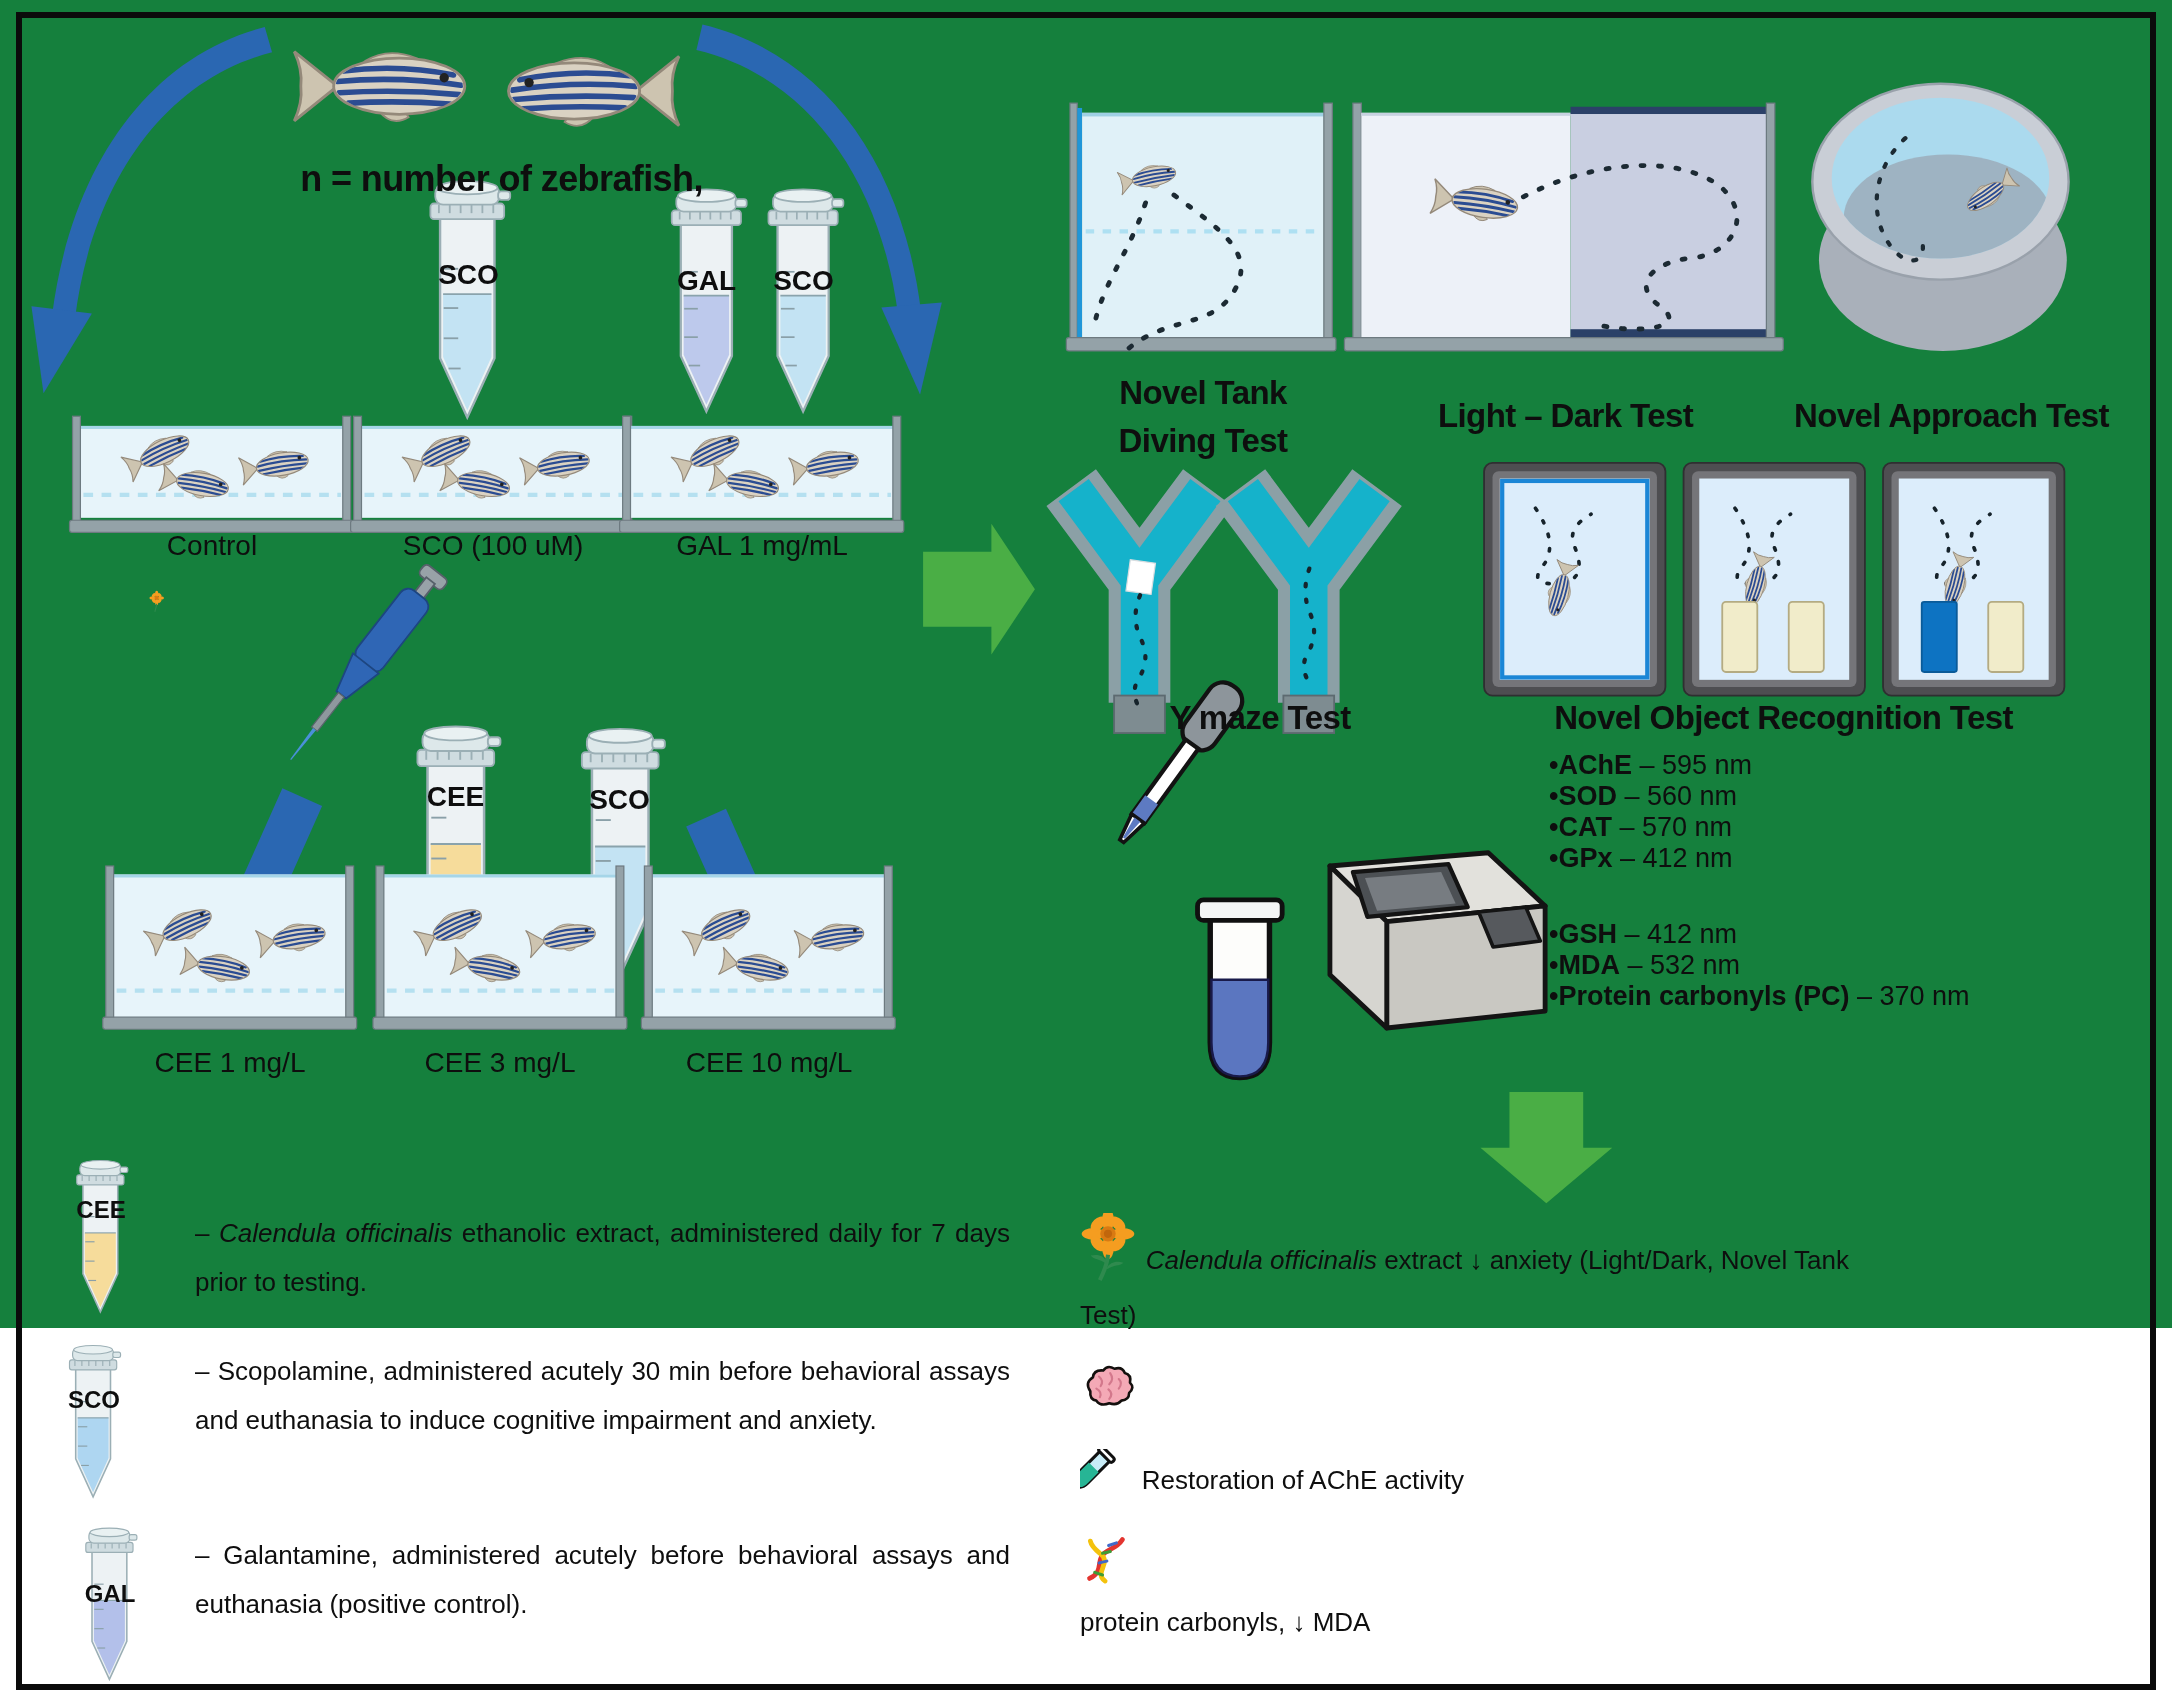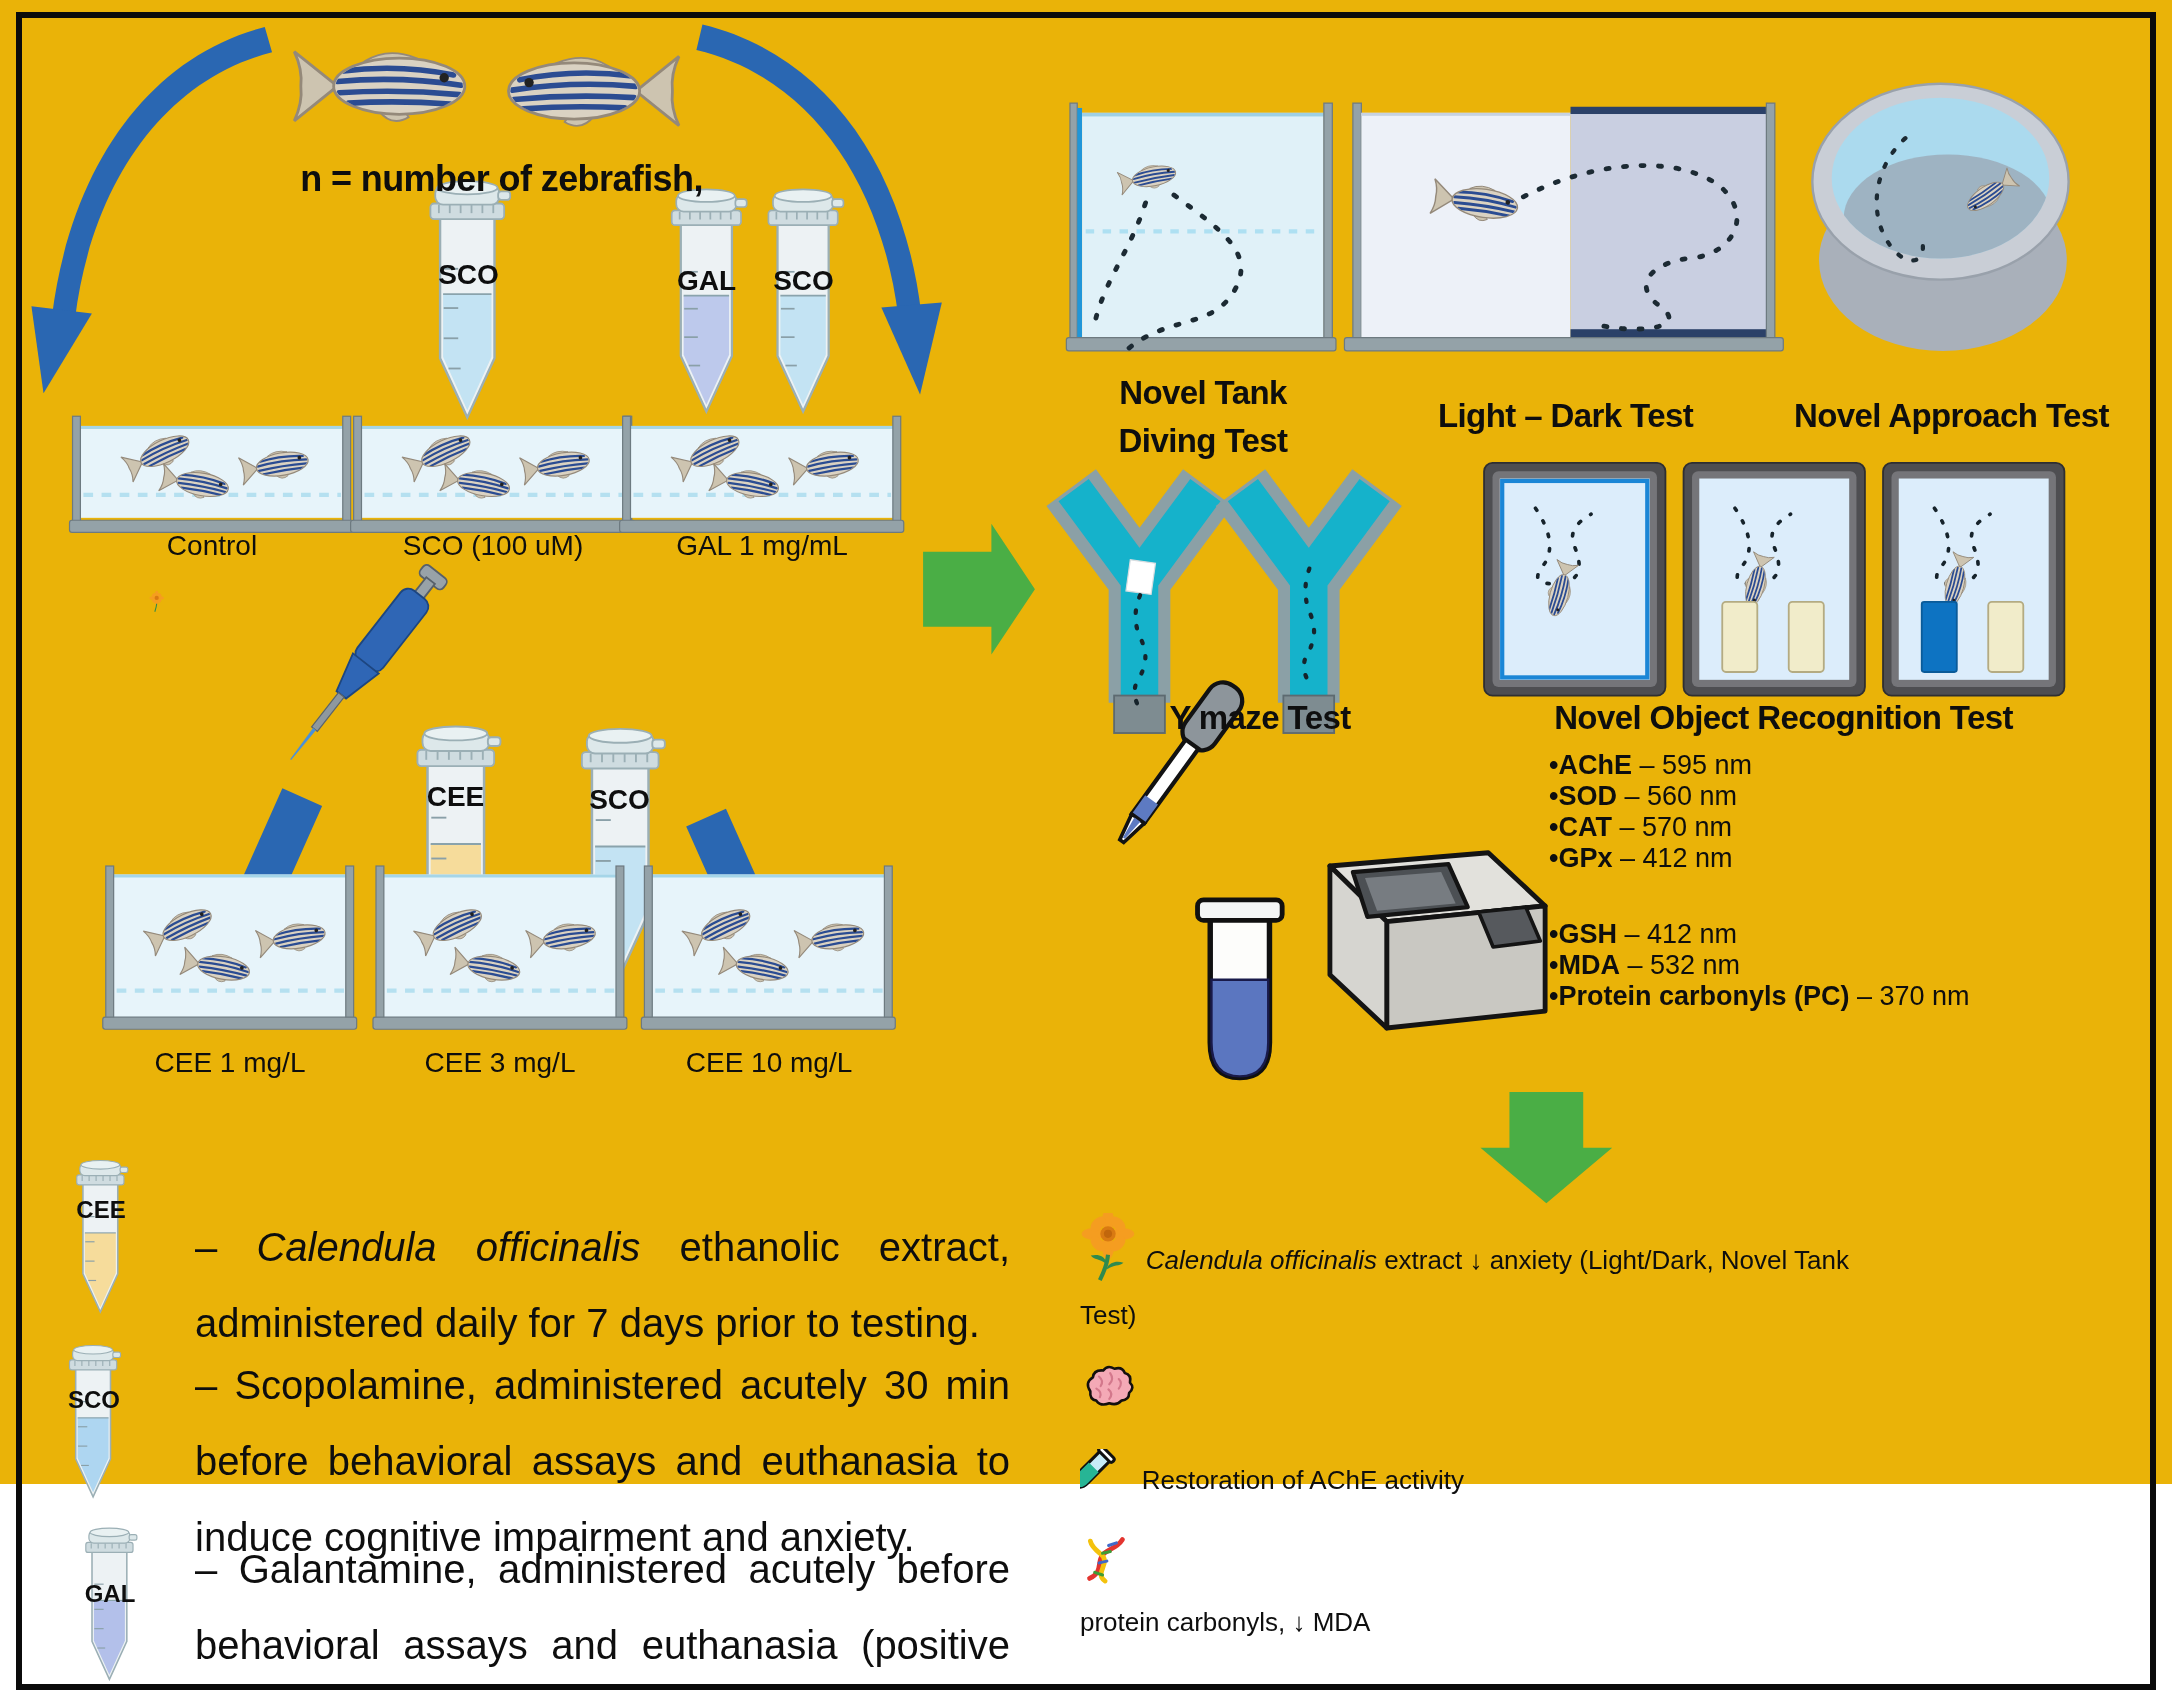--- a/index.html
+++ b/index.html
@@ -1,29 +1,29 @@
 <!DOCTYPE html>
 <html style="font-size:9.7px"><head>
 <meta charset="utf-8">
 <style>
   html,body{margin:0;padding:0;background:#ffffff;}
   body{width:2172px;height:1700px;overflow:hidden;font-family:"Liberation Sans",sans-serif;color:#0e0e0e;}
-  .stage{position:relative;width:2172px;height:1484px;background:#eab308;}
+  .stage{position:relative;width:2172px;height:1328px;background:#15803d;}
   .frame{position:absolute;left:15.7px;top:12px;width:2128px;height:1666px;border:6.7px solid #0b0b0b;}
   svg.art{position:absolute;left:0;top:0;}
   .t{position:absolute;}
   .heading{left:187px;top:150px;width:629px;text-align:center;font-size:36px;font-weight:bold;line-height:1.62;letter-spacing:-0.6px;}
   .tubelabel{font-size:28px;font-weight:600;text-align:center;letter-spacing:0;}
   .tubelabel.small{font-size:24px;}
   .tanklab{font-size:28px;text-align:center;}
   .testlab{font-weight:bold;font-size:33px;text-align:center;letter-spacing:-0.6px;line-height:1.45;}
   .assays{position:absolute;left:1549px;}
   .aline{font-size:27px;height:31px;white-space:nowrap;}
   .aline b{font-weight:bold;}
-  .leg{left:195px;width:815px;font-size:40px;line-height:1.9;text-align:justify;}
+  .leg{left:195px;width:815px;font-size:26px;line-height:1.9;text-align:justify;}
   .res{left:1080px;width:1079px;font-size:26px;line-height:1.66;}
   .res .ricon{display:inline-block;vertical-align:-12px;margin-right:9.7px;}
   i{font-style:italic;}
 </style>
 </head>
 <body>
 
 <div class="stage">
 
 <svg class="art" width="2172" height="1700" viewBox="0 0 3593 2811">

